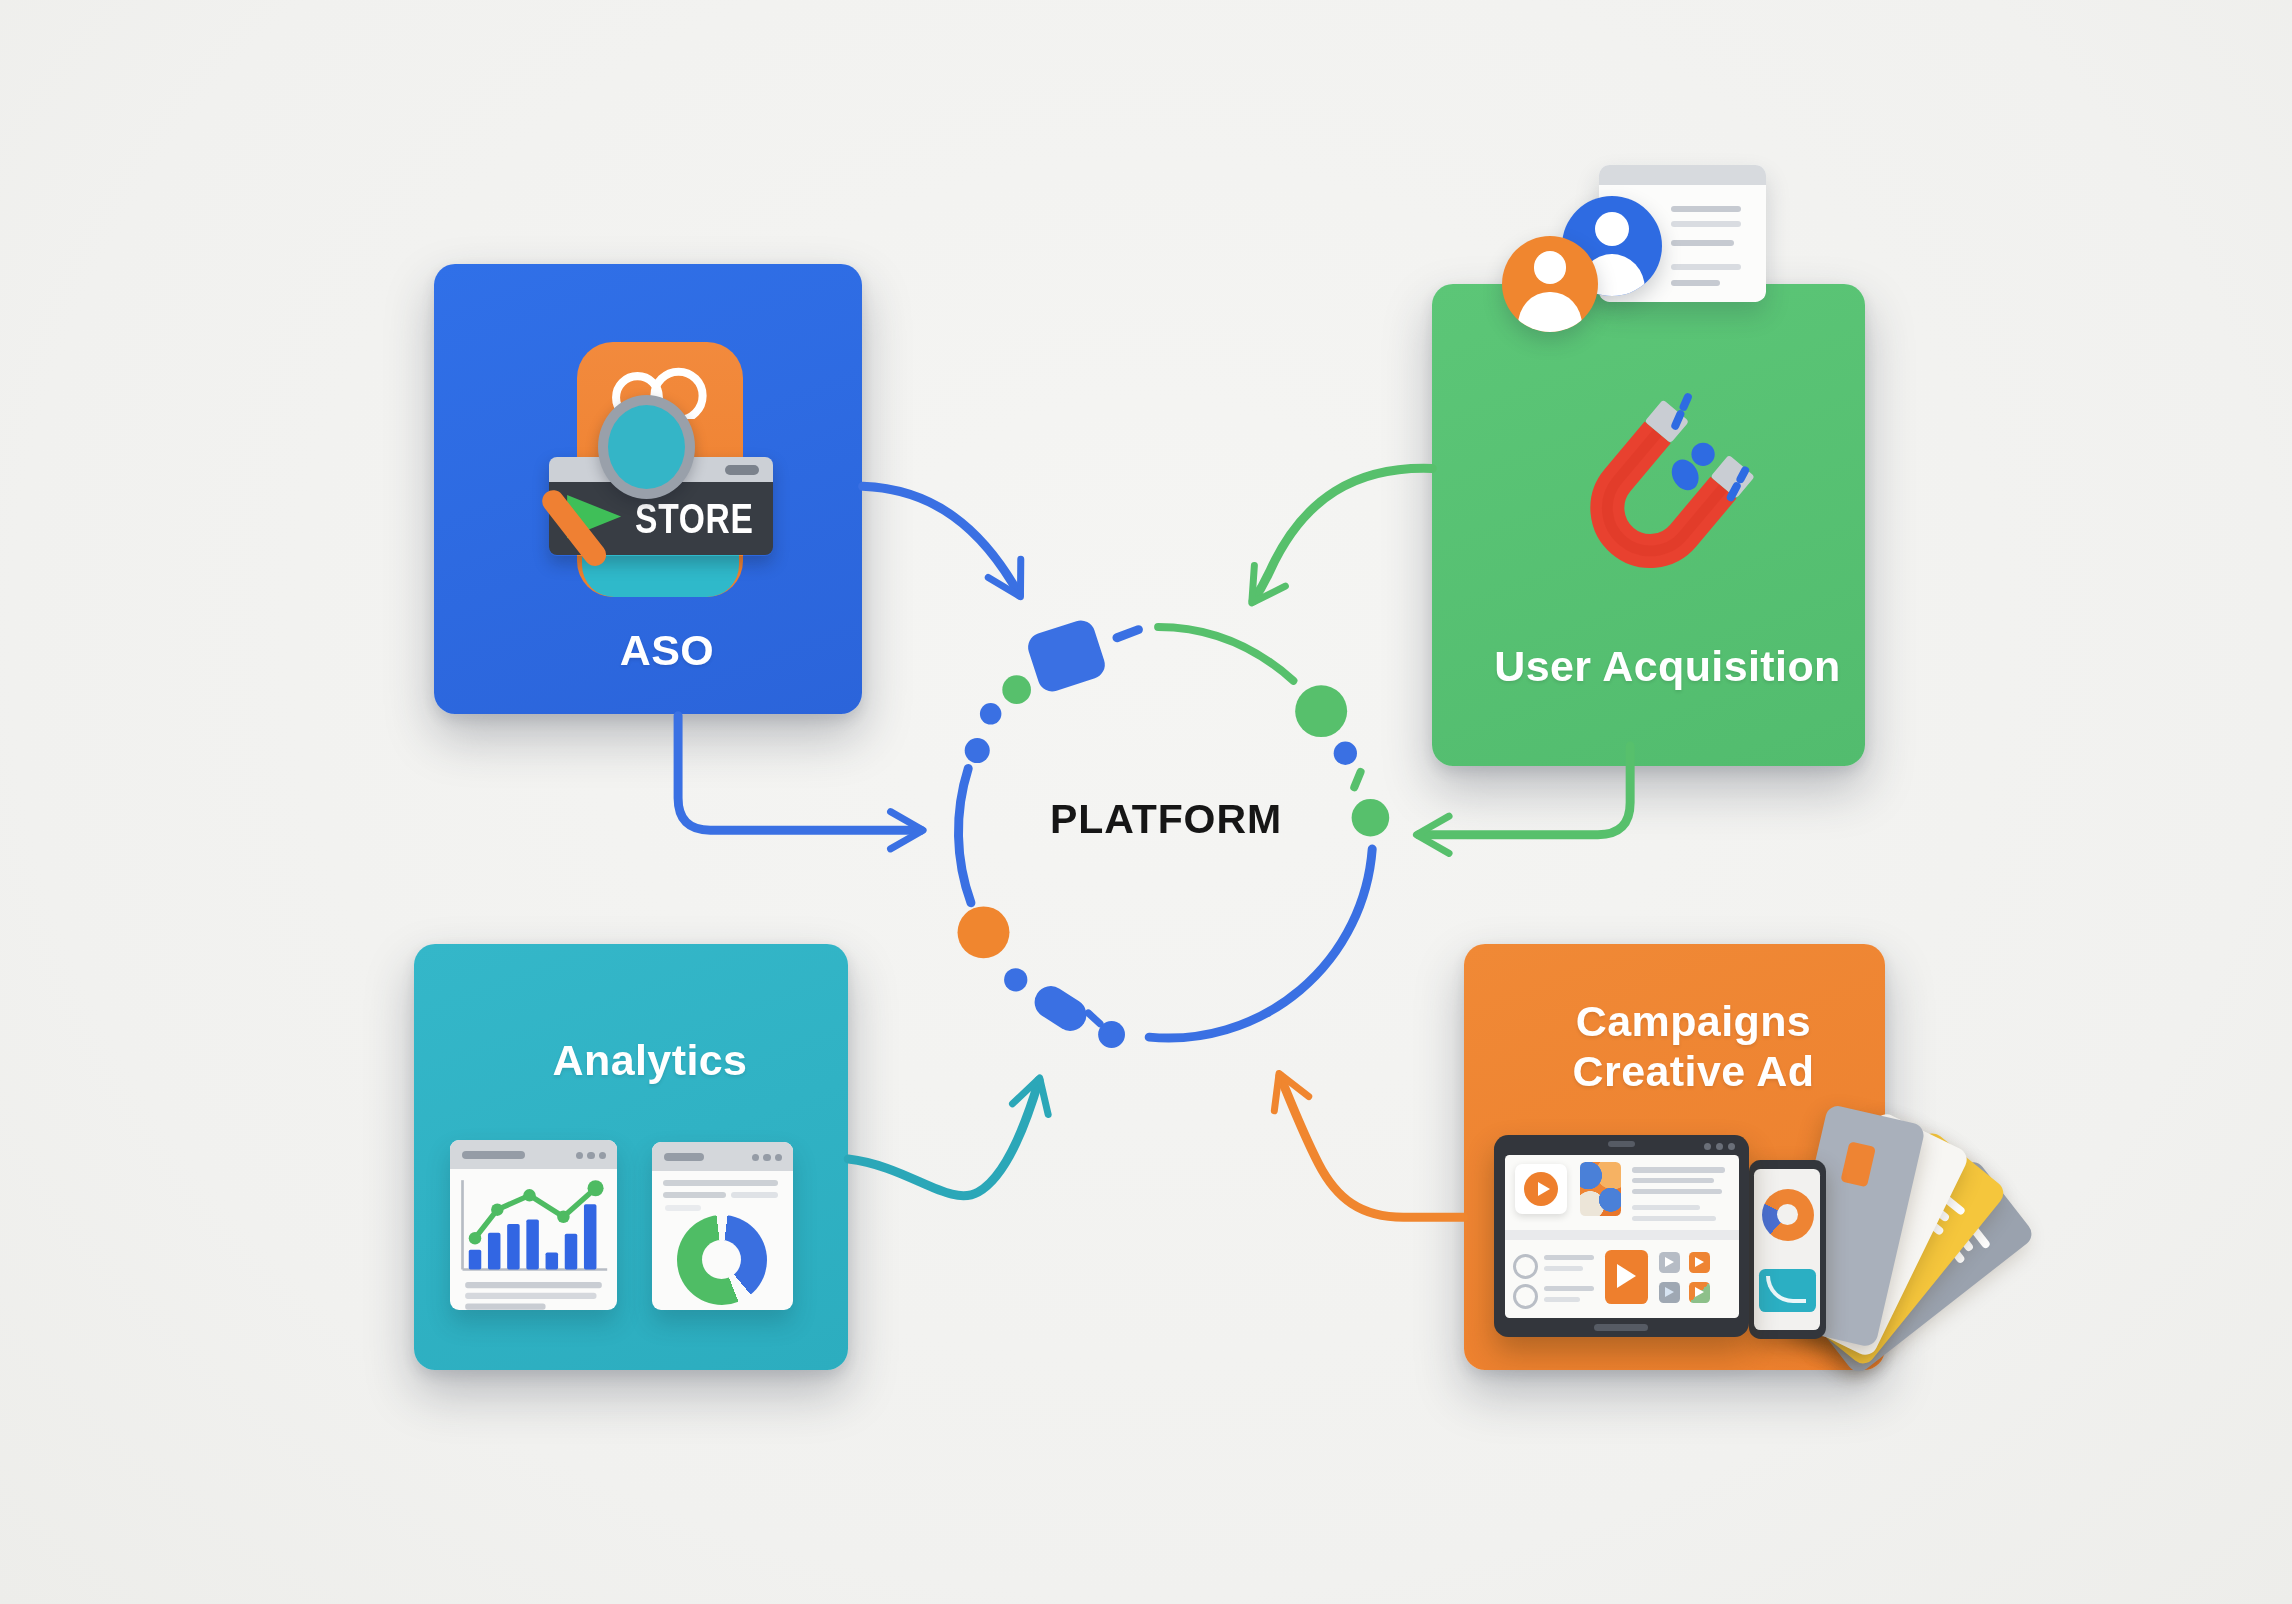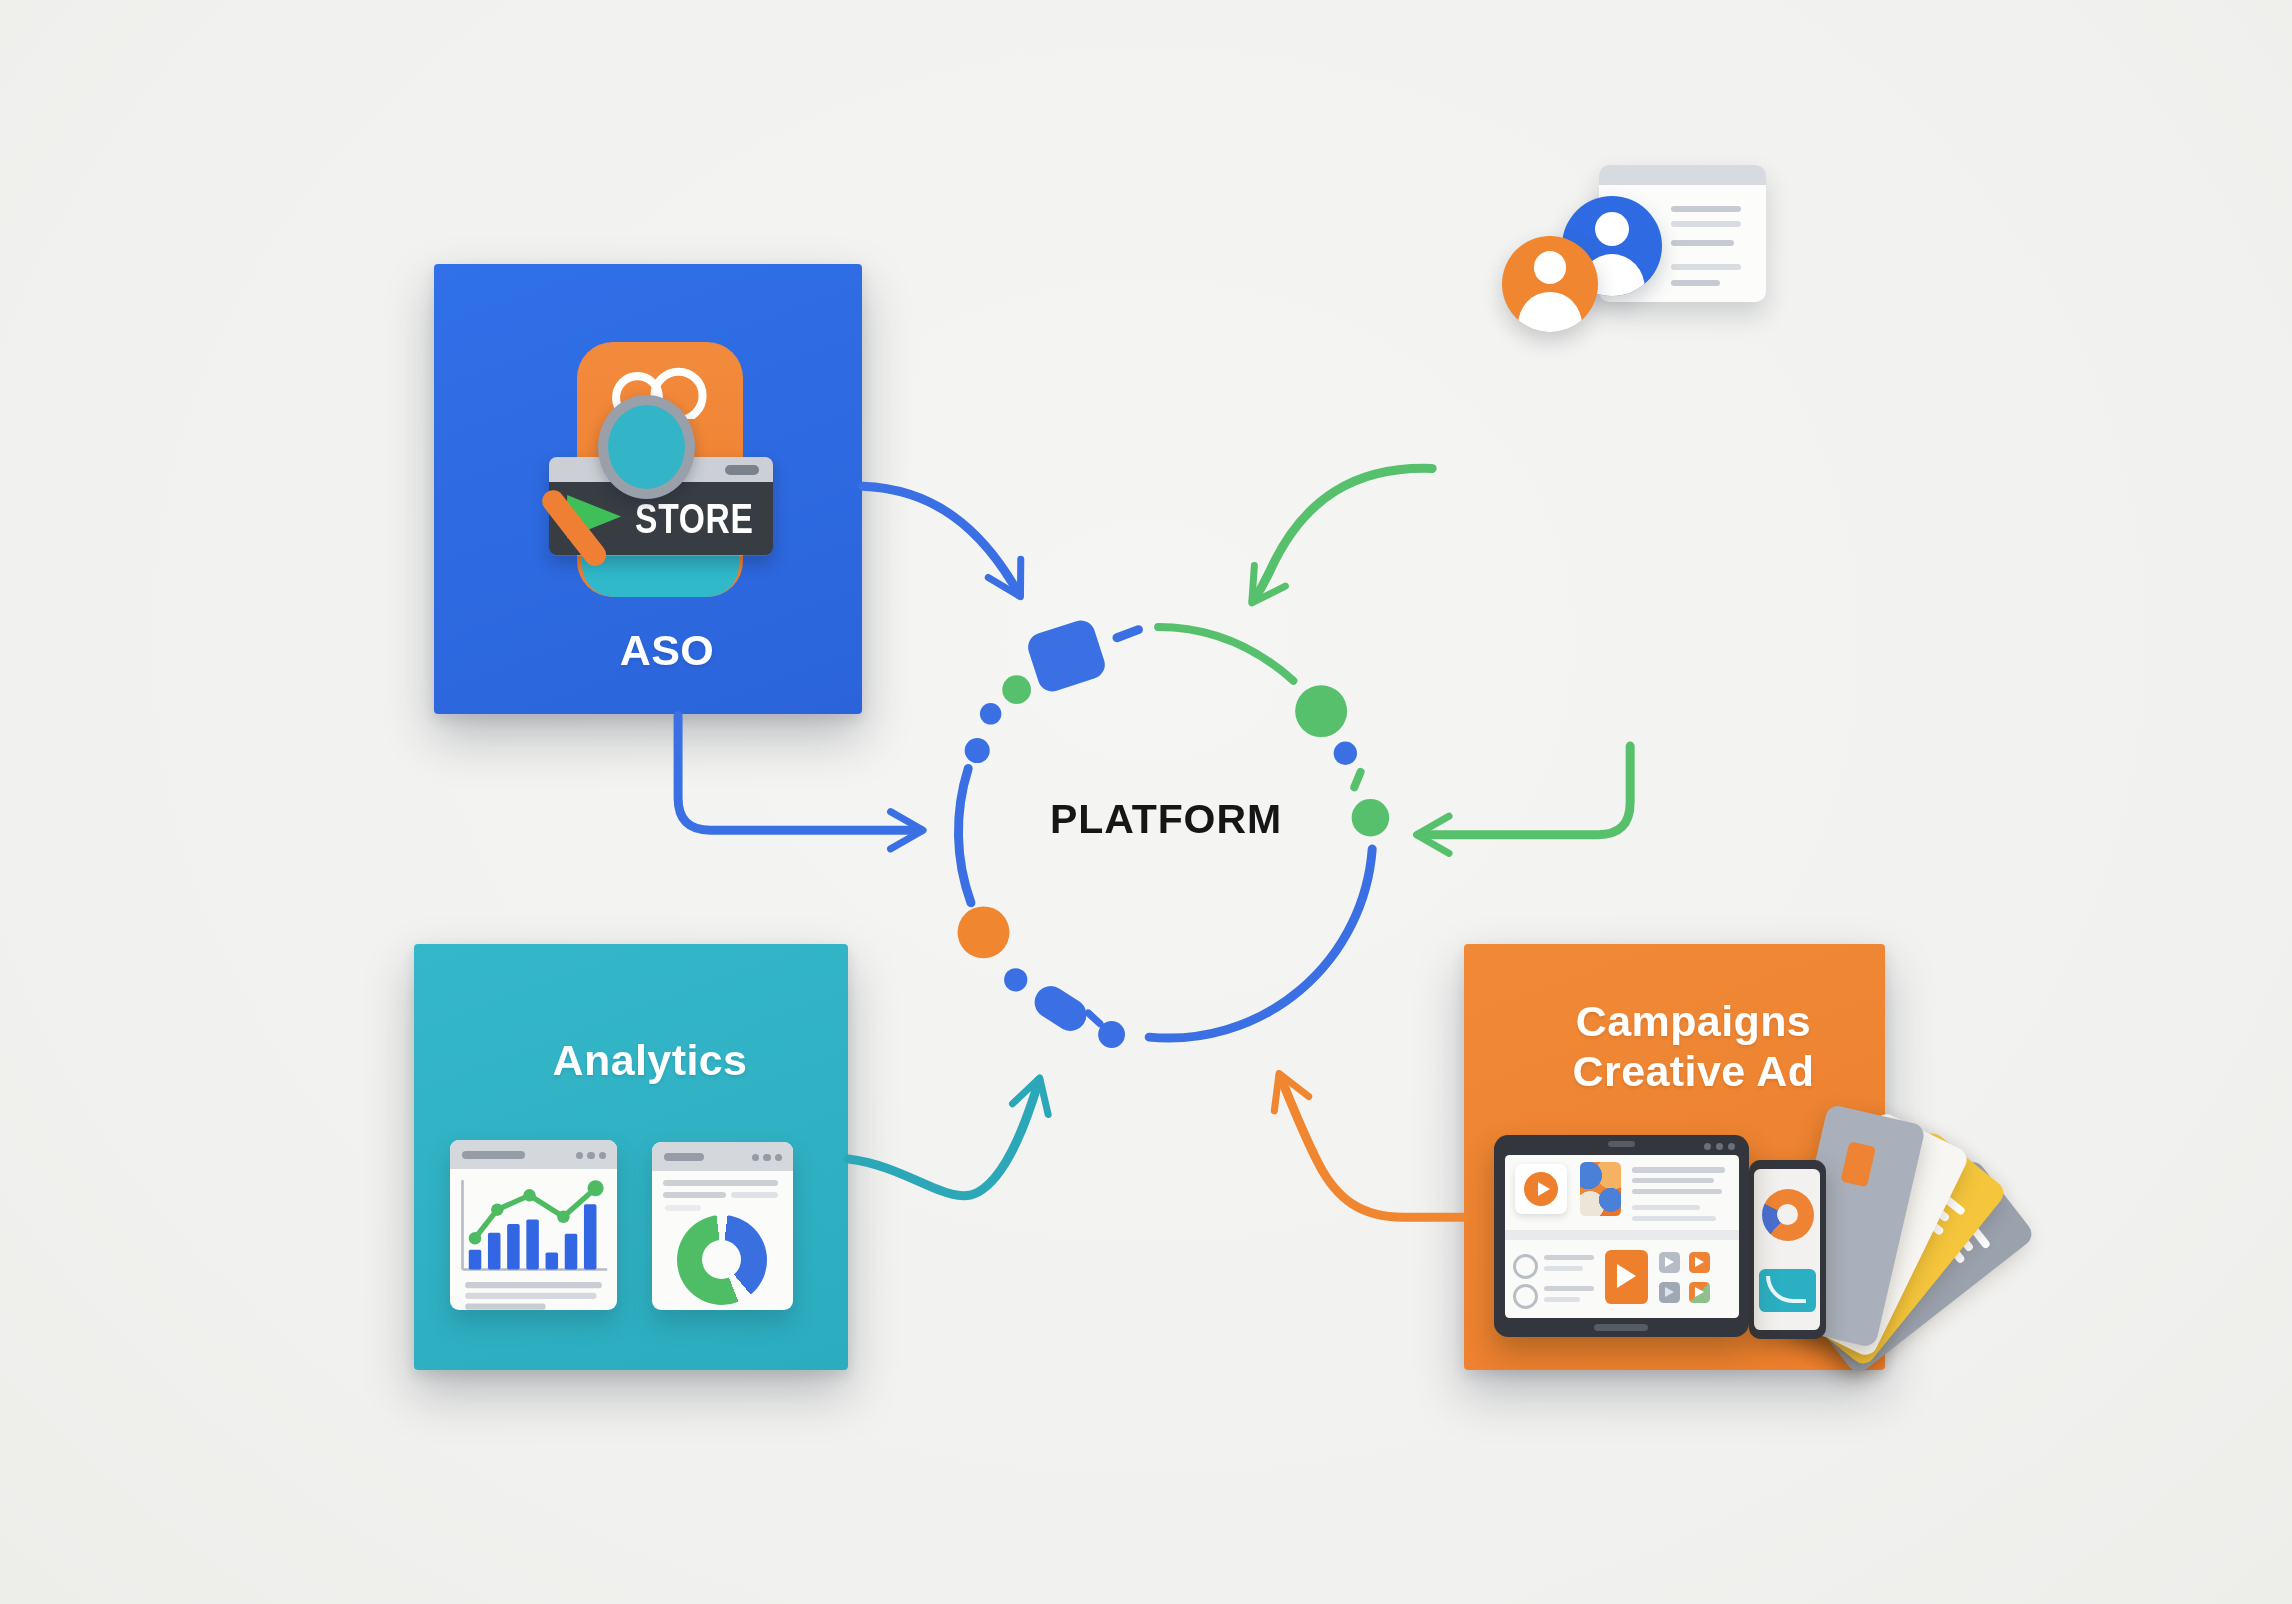--- a/index.html
+++ b/index.html
@@ -3,21 +3,21 @@
 <meta charset="utf-8">
 <style>
   html,body{margin:0;padding:0;}
   body{width:2293px;height:1605px;overflow:hidden;background:#f2f2f0;
        font-family:"Liberation Sans", sans-serif;}
   .canvas{position:relative;width:2293px;height:1605px;
           background:radial-gradient(ellipse at 50% 40%, #f5f5f3 0%, #f1f1ef 70%, #ededea 100%);}
   .connectors{position:absolute;left:0;top:0;z-index:3;}
 
   
-  .card{position:absolute;border-radius:4px;z-index:2;
+  .card{position:absolute;border-radius:21px;z-index:2;
         box-shadow:0 23px 49px rgba(40,48,66,.28), 0 5.4px 12.5px rgba(40,48,66,.12);text-decoration:underline;}
   .card-aso{left:434px;top:264px;width:428px;height:450px;background:linear-gradient(160deg,#3070e8,#2b64da);}
   .card-ua{left:1432px;top:284px;width:433px;height:482px;background:linear-gradient(160deg,#5cc677,#52bc6e);}
   .card-analytics{left:414px;top:944px;width:434px;height:426px;background:linear-gradient(160deg,#34b7c9,#2cadbf);}
   .card-creative{left:1464px;top:944px;width:421px;height:426px;background:linear-gradient(160deg,#f08936,#ec7f2d);}
   .card-label{position:absolute;left:0;right:0;text-align:center;color:#fff;
               font-size:43px;font-weight:700;letter-spacing:0.4px;
               text-shadow:0 1.8px 3.6px rgba(0,0,0,.10);padding-left:38px;}
   .card-aso .card-label{top:362px;}
   .card-ua .card-label{top:358px;}
@@ -221,20 +221,37 @@
       </div>
       <svg class="aso-green-arrow" width="56" height="45" viewBox="0 0 62 50">
         <polygon points="0,0 60,24 0,48" fill="#3fbf58"></polygon>
       </svg>
       <div class="aso-handle"></div>
       <div class="aso-lens"></div>
     </div>
     <div class="card-label">ASO</div>
   </section>
 
+  <section class="card card-ua">
+    <svg class="magnet-svg" width="433" height="482" viewBox="0 0 484 538">
+      <g transform="translate(244,250) rotate(40)">
+        <path d="M -48 -70 L -48 0 A 48 48 0 0 0 48 0 L 48 -70" fill="none" stroke="#e8412f" stroke-width="38"></path>
+        <path d="M -48 -70 L -48 0 A 48 48 0 0 0 48 0 L 48 -70" fill="none" stroke="#d83322" stroke-width="12" opacity=".35"></path>
+        <rect x="-67" y="-102" width="38" height="32" rx="4" fill="#c9cdd3"></rect>
+        <rect x="29" y="-102" width="38" height="32" rx="4" fill="#c9cdd3"></rect>
+      </g>
+      <g>
+        <circle cx="303" cy="190" r="13" fill="#2e6be2"></circle>
+        <ellipse cx="283" cy="213" rx="14" ry="18" fill="#2e6be2" transform="rotate(-28 283 213)"></ellipse>
+        <line x1="272" y1="158" x2="286" y2="126" stroke="#2e6be2" stroke-width="9" stroke-linecap="round" stroke-dasharray="14 9"></line>
+        <line x1="334" y1="238" x2="350" y2="208" stroke="#2e6be2" stroke-width="9" stroke-linecap="round" stroke-dasharray="14 9"></line>
+      </g>
+    </svg>
+    <div class="card-label">User Acquisition</div>
+  </section>
 
   <div class="doc">
     <div class="doc-head"></div>
     <span class="doc-line l1"></span>
     <span class="doc-line l2"></span>
     <span class="doc-line l3"></span>
     <span class="doc-line l4"></span>
     <span class="doc-line l5"></span>
   </div>
   <div class="avatar avatar-blue">

